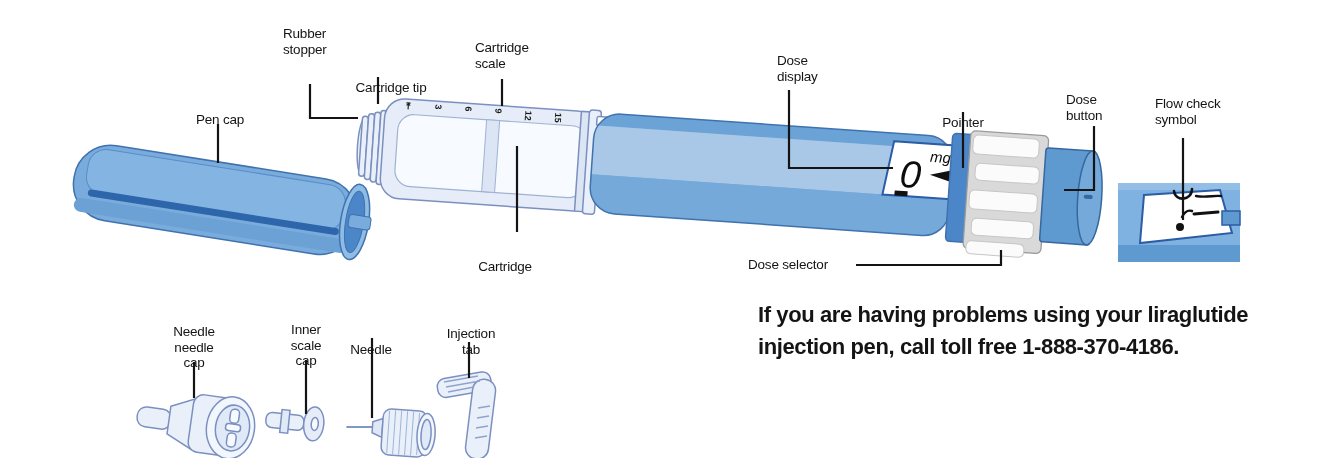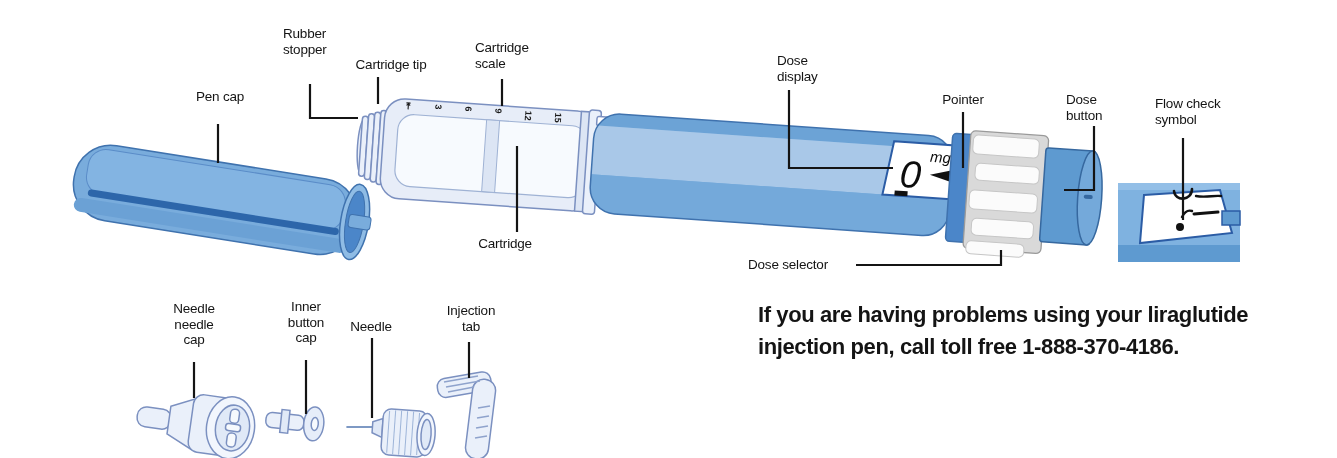--- a/index.html
+++ b/index.html
@@ -7,21 +7,21 @@
     --pen-blue-deep:#4B86C9; --pen-blue-dark:#2D66AA; --button-blue:#5E9AD0;
     --outline-blue:#3F72AE; --selector-gray:#D9D9D9; --part-fill:#EAF0FA;
     --part-stroke:#7B90C0; --ink:#141414;
   }
   html,body{margin:0;padding:0;background:#fff;}
   .stage{position:relative;width:1337px;height:458px;background:#ffffff;
          font-family:"Liberation Sans",sans-serif;color:var(--ink);overflow:hidden;}
   .stage svg{position:absolute;left:0;top:0;}
   .lbl{position:absolute;font-size:13.5px;line-height:1.16;letter-spacing:-0.2px;
        white-space:pre-line;color:var(--ink);}
-  .lbl.center{transform:translateX(-50%);text-align:center;}
+  .lbl.center{transform:translateX(-50%);text-align:center;margin-top:23px;}
   .title{position:absolute;font-weight:bold;font-size:21px;letter-spacing:-0.4px;}
   .subhead{position:absolute;font-weight:bold;font-size:17px;letter-spacing:-0.3px;}
   .help{position:absolute;font-weight:bold;font-size:22px;line-height:1.45;
         letter-spacing:-0.4px;white-space:pre-line;width:560px;}
   
   .fb{fill:var(--pen-blue);} .fl{fill:var(--pen-blue-light);} .fm{fill:var(--pen-blue-mid);}
   .fdp{fill:var(--pen-blue-deep);} .fdk{fill:var(--pen-blue-dark);} .fbt{fill:var(--button-blue);}
   .fsel{fill:var(--selector-gray);} .fpart{fill:var(--part-fill);}
   .so{stroke:var(--outline-blue);stroke-width:1.5;}
   .spart{stroke:var(--part-stroke);stroke-width:1.5;}
@@ -209,21 +209,21 @@
   <div class="lbl" style="left:1066px;top:92px">Dose
 button</div>
   <div class="lbl" style="left:748px;top:257px">Dose selector</div>
   <div class="lbl" style="left:1155px;top:96px">Flow check
 symbol</div>
 
   <div class="lbl center" style="left:194px;top:301px">Needle
 needle
 cap</div>
   <div class="lbl center" style="left:306px;top:299px">Inner
-button
+scale
 cap</div>
   <div class="lbl center" style="left:371px;top:319px">Needle</div>
   <div class="lbl center" style="left:471px;top:303px">Injection
 tab</div>
 
   <div class="help" style="left:758px;top:299px">If you are having problems using your liraglutide
 injection pen, call toll free 1-888-370-4186.</div>
 </div>
 
 </body></html>

